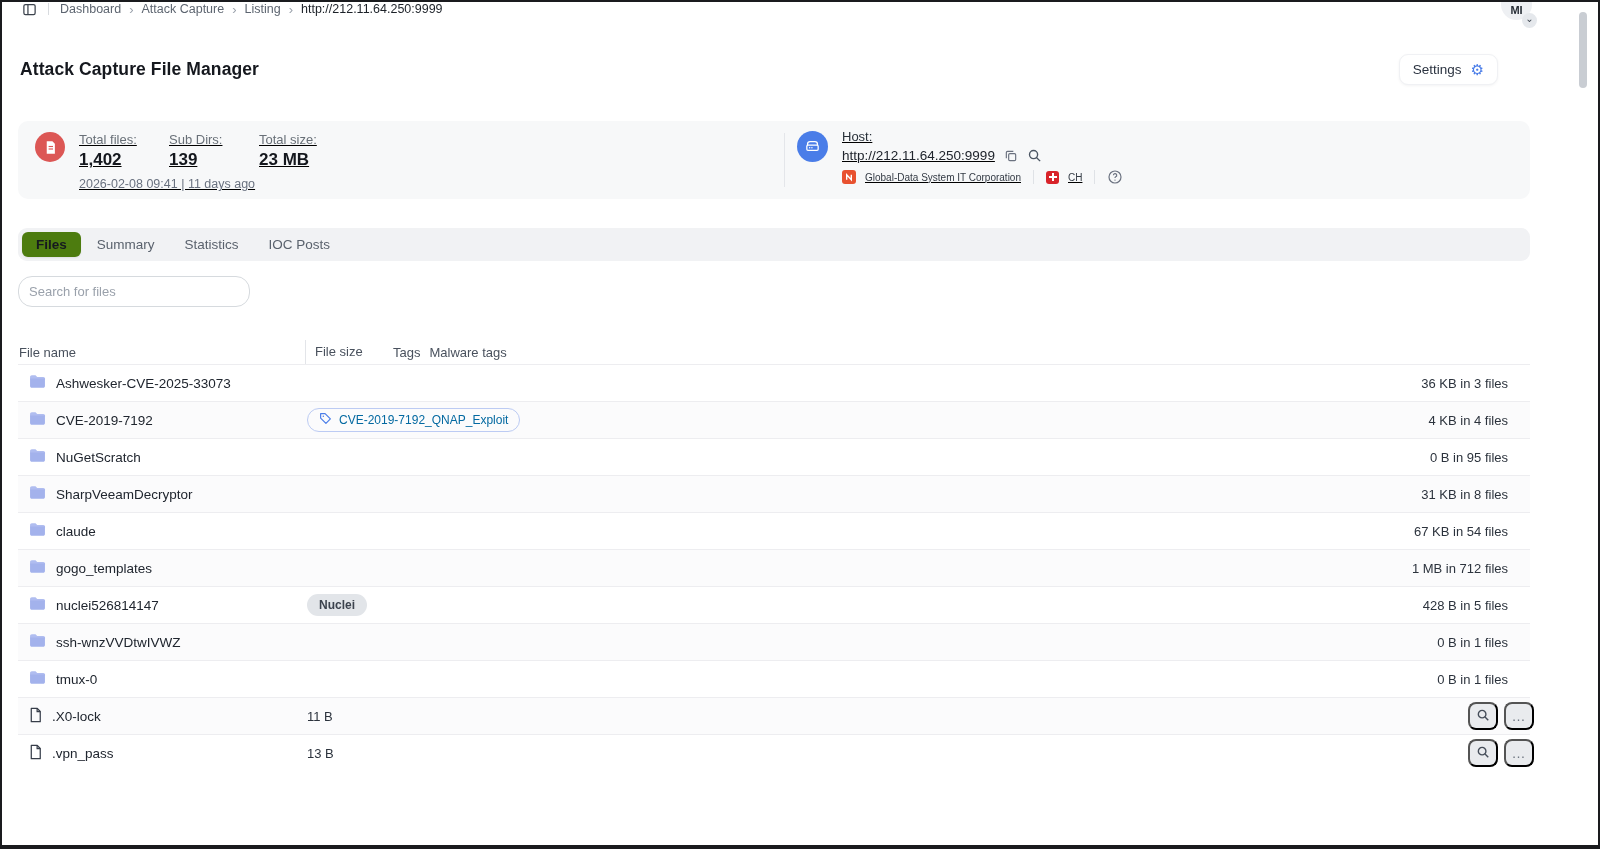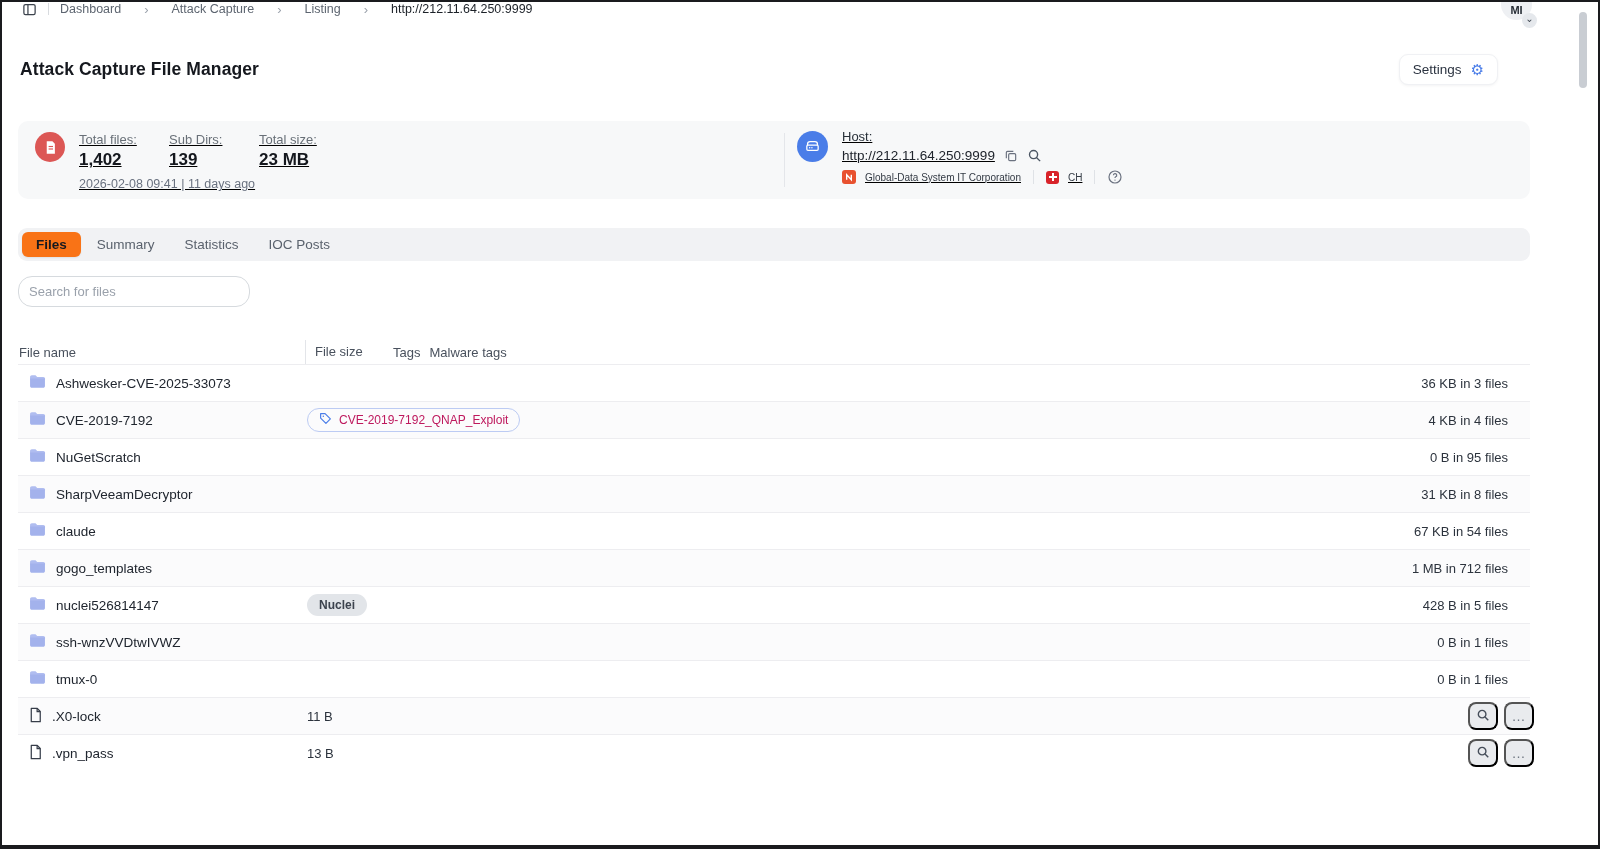--- a/index.html
+++ b/index.html
@@ -6,21 +6,21 @@
   html,body { background:#fff; }
   body { font-family:"Liberation Sans","DejaVu Sans",sans-serif; }
 
   .frame { position:relative; width:1600px; height:849px; background:#fff;
            border:2px solid #1a1b1e; border-bottom-width:4px; overflow:hidden; }
 
   
   .topbar { position:relative; height:18px; }
   .topbar-inner { position:absolute; top:-8px; left:20px; display:flex; align-items:center; height:30px; gap:11px; }
   .tb-divider { width:1px; height:12px; background:#d8dbdf; }
-  .crumbs { display:flex; align-items:center; gap:23px; font-size:12.5px; color:#5d6570; }
+  .crumbs { display:flex; align-items:center; gap:8px; font-size:12.5px; color:#5d6570; }
   .crumb-sep { color:#9aa1ab; font-size:13px; }
   .crumb.last { color:#1c2128; font-weight:500; }
   .avatar { position:absolute; top:-13px; right:66px; width:31px; height:31px; border-radius:50%;
             background:#eef0f3; display:flex; align-items:flex-end; justify-content:center;
             font-size:11px; font-weight:700; color:#262c35; padding-bottom:4px; }
   .avatar-badge { position:absolute; top:11px; right:61px; width:15px; height:15px; border-radius:50%;
             background:#e5e8ec; color:#3f4650; font-size:10px; line-height:11px; text-align:center; }
 
   
   .pagehead { display:flex; justify-content:space-between; align-items:center; margin-top:34px; padding:0 100px 0 18px; }
@@ -50,21 +50,21 @@
   .host-asn-row { display:flex; align-items:center; gap:9px; margin-top:6px; font-size:10px; color:#333a44; }
   .asn-badge { width:14px; height:14px; border-radius:3px; background:#e8512f; display:flex; align-items:center; justify-content:center; }
   .v-div { width:1px; height:14px; background:#dfe2e6; margin:0 3px; }
   .flag-ch { position:relative; width:13px; height:13px; border-radius:3px; background:#d8232a; }
   .flag-ch::before { content:""; position:absolute; left:5.5px; top:2.5px; width:2px; height:8px; background:#fff; }
   .flag-ch::after  { content:""; position:absolute; left:2.5px; top:5.5px; width:8px; height:2px; background:#fff; }
 
   
   .tabs { display:flex; align-items:center; gap:2px; margin:29px 68px 0 16px; height:33px; background:#f1f2f4; border-radius:9px; padding:0 4px; }
   .tab { padding:5px 14px; font-size:13.5px; color:#5a626d; border-radius:6px; cursor:pointer; }
-  .tab.active { background:#f97316; color:#16191f; font-weight:700; box-shadow:0 1px 2px rgba(0,0,0,.07); }
+  .tab.active { background:#4d7c0f; color:#16191f; font-weight:700; box-shadow:0 1px 2px rgba(0,0,0,.07); }
 
   
   .search-wrap { margin:15px 0 0 16px; }
   .search-input { width:232px; height:31px; border:1px solid #d6dade; border-radius:14px; padding:0 10px;
                   font-size:13px; color:#333; font-family:inherit; outline:none; background:#fff; }
   .search-input::placeholder { color:#9aa1ab; }
 
   
   .table { margin-top:33px; }
   .thead { display:flex; align-items:center; height:24px; padding-left:17px; margin-right:68px;
@@ -75,21 +75,21 @@
   .tbody { margin-right:68px; }
   .frow { display:flex; align-items:center; height:37px; margin-left:16px; border-top:1px solid #ededf0; }
   .frow:nth-child(even) { background:#fbfbfc; }
   .c-name { width:289px; display:flex; align-items:center; gap:10px; padding-left:11px;
             font-size:13.5px; color:#20262f; white-space:nowrap; }
   .c-meta { flex:1; display:flex; align-items:center; font-size:13px; color:#2c333d; }
   .c-total { margin-left:auto; font-size:13px; color:#2c333d; padding-right:22px; white-space:nowrap; }
   .c-actions { margin-left:auto; display:flex; gap:6px; margin-right:-4px; }
   .act-btn { width:30px; height:28px; background:#e9ebee; border-radius:8px; display:flex; align-items:center; justify-content:center; cursor:pointer; }
   .more-dots { color:#6e7681; font-size:14px; line-height:8px; letter-spacing:1px; }
-  .pill-cve { display:inline-flex; align-items:center; gap:7px; border:1px solid #bccbf3; color:#be185d;
+  .pill-cve { display:inline-flex; align-items:center; gap:7px; border:1px solid #bccbf3; color:#0369a1;
               border-radius:999px; padding:3px 11px; font-size:12px; font-weight:500; cursor:pointer; }
   .pill-plain { background:#e2e5e9; color:#3c434e; border-radius:999px; padding:4px 12px; font-size:12px; font-weight:600; cursor:default; }
   .redact { display:inline-flex; margin-left:4px; }
   .redact i { display:inline-block; width:7px; height:7px; background:#c9ccd1; margin-right:4px; filter:blur(2px); border-radius:1px; }
   .redact i:nth-child(1){ transform:translateY(-6px); }
   .redact i:nth-child(2){ transform:translateY(-4px); }
   .redact i:nth-child(3){ transform:translateY(3px); }
 
   
   .scroll-thumb { position:absolute; top:10px; right:11px; width:8px; height:76px; border-radius:4px; background:#c9cdd3; }

